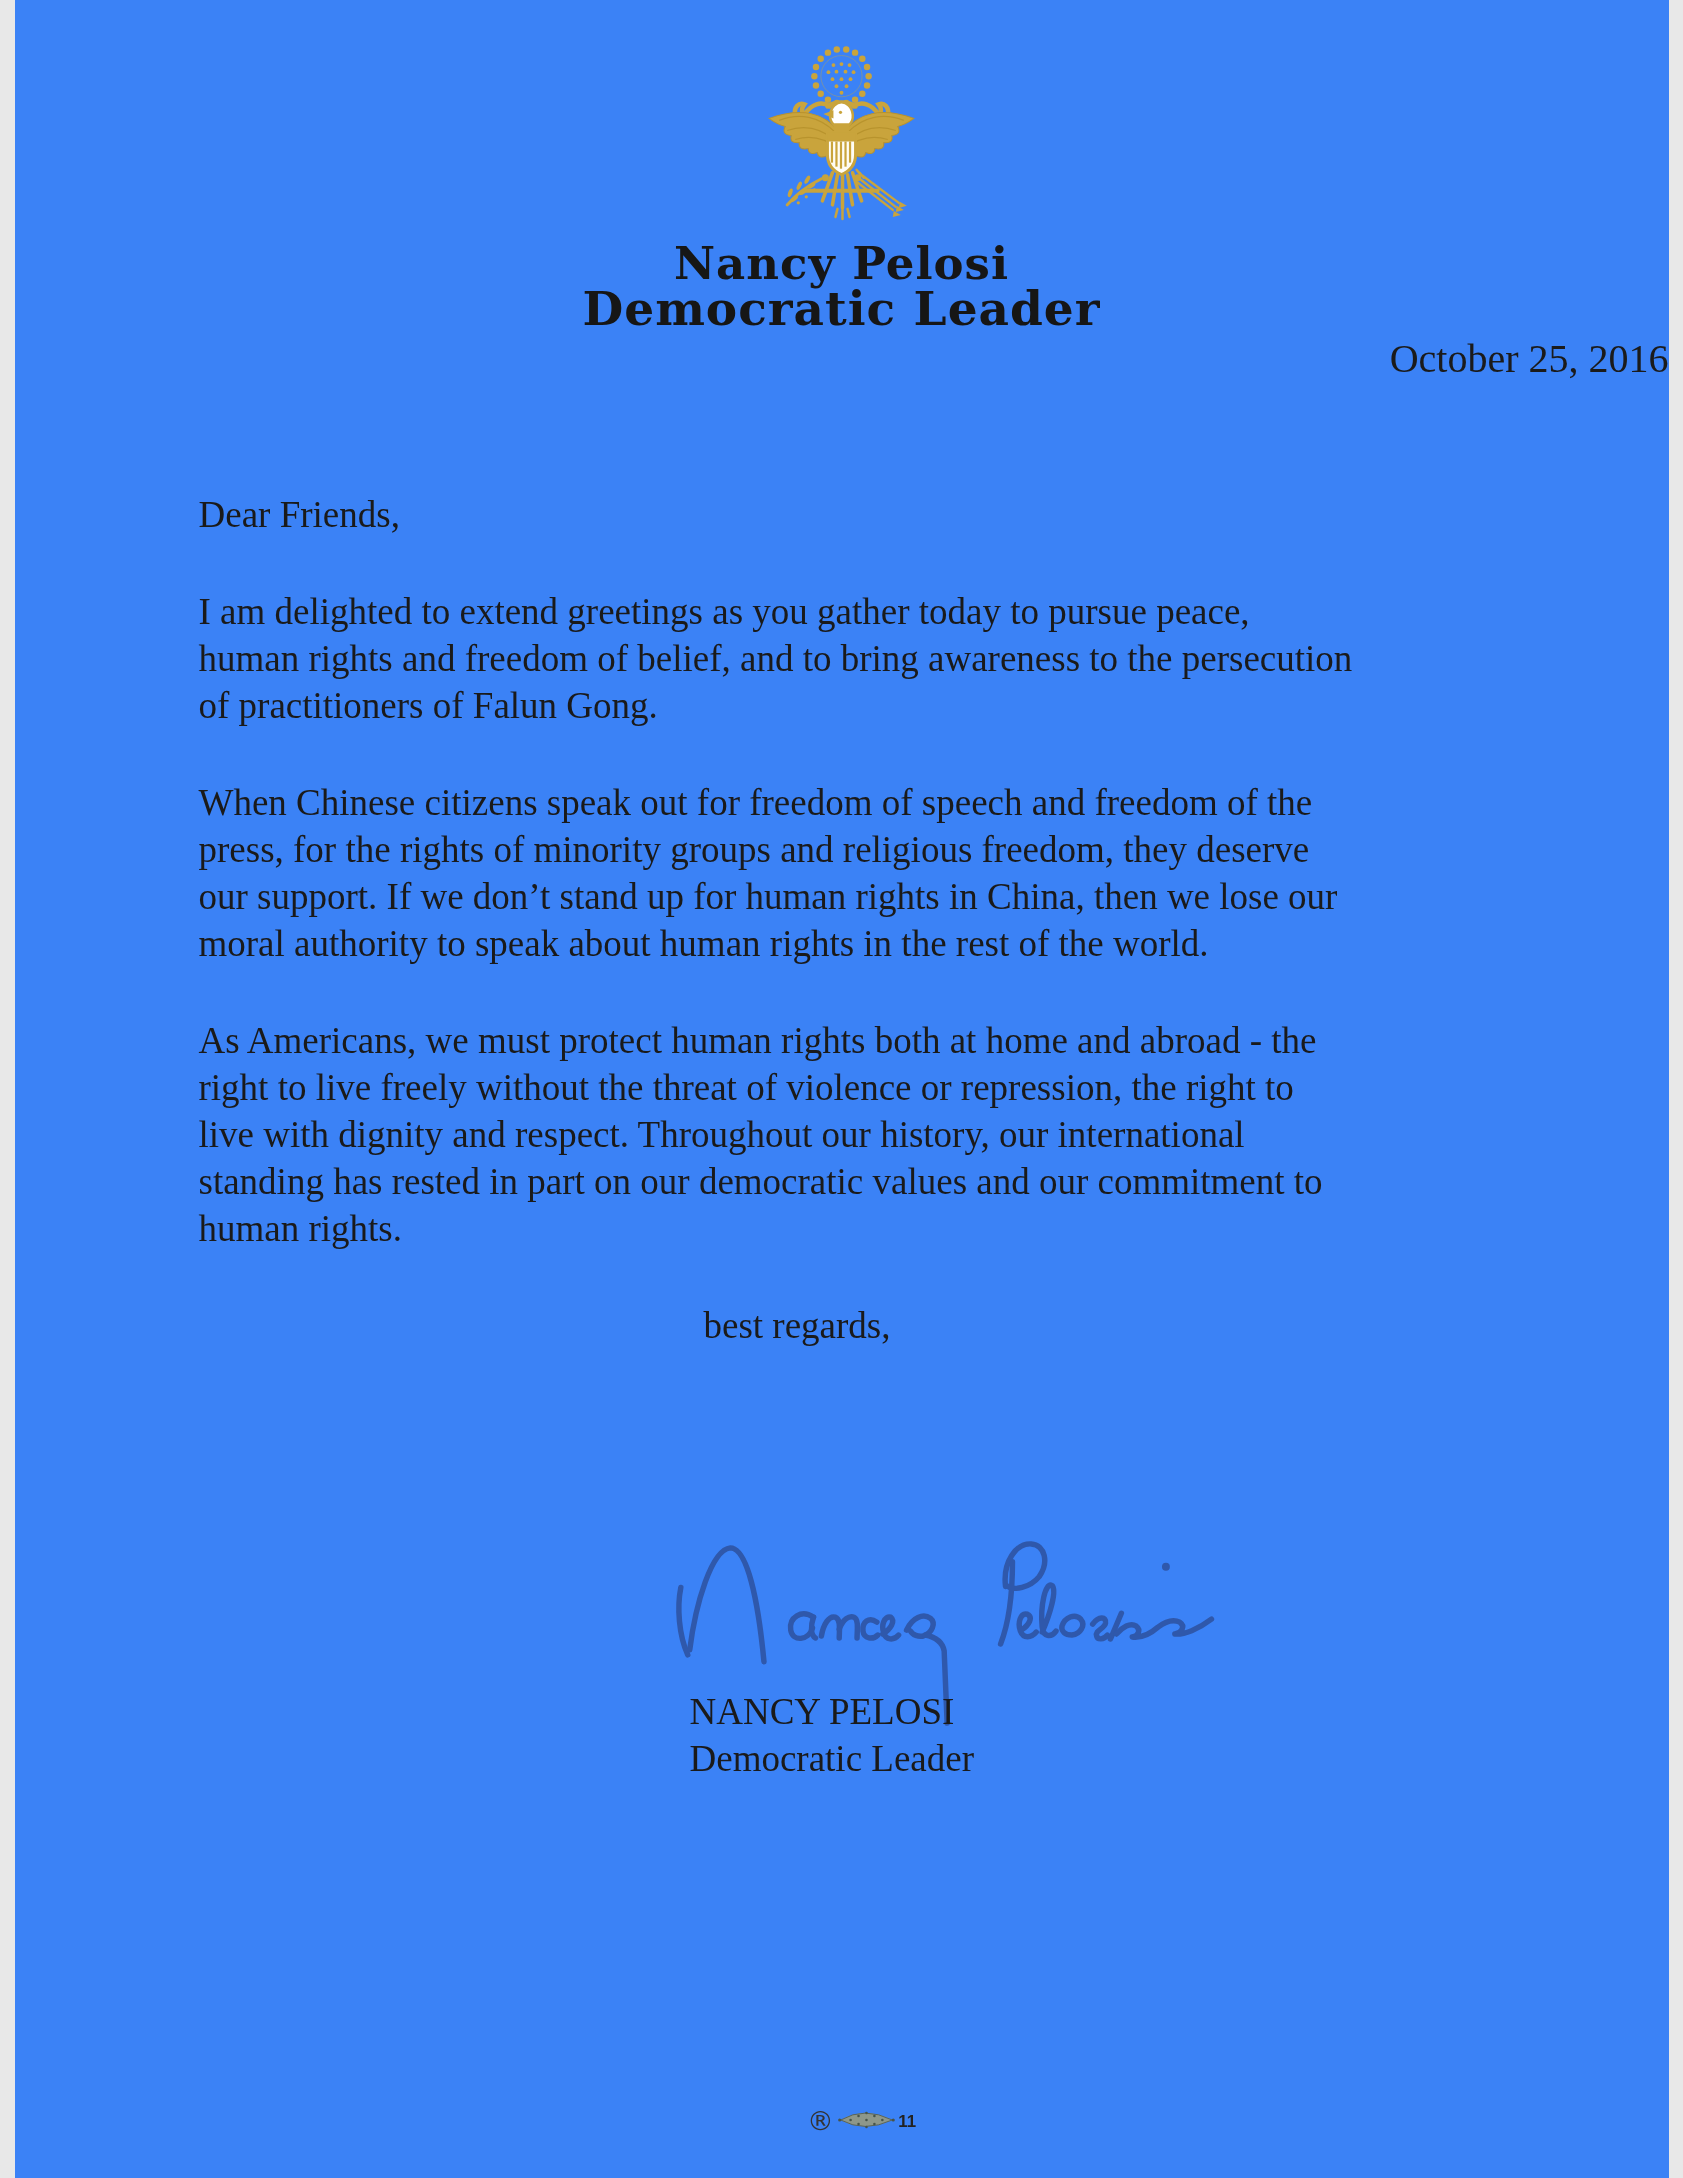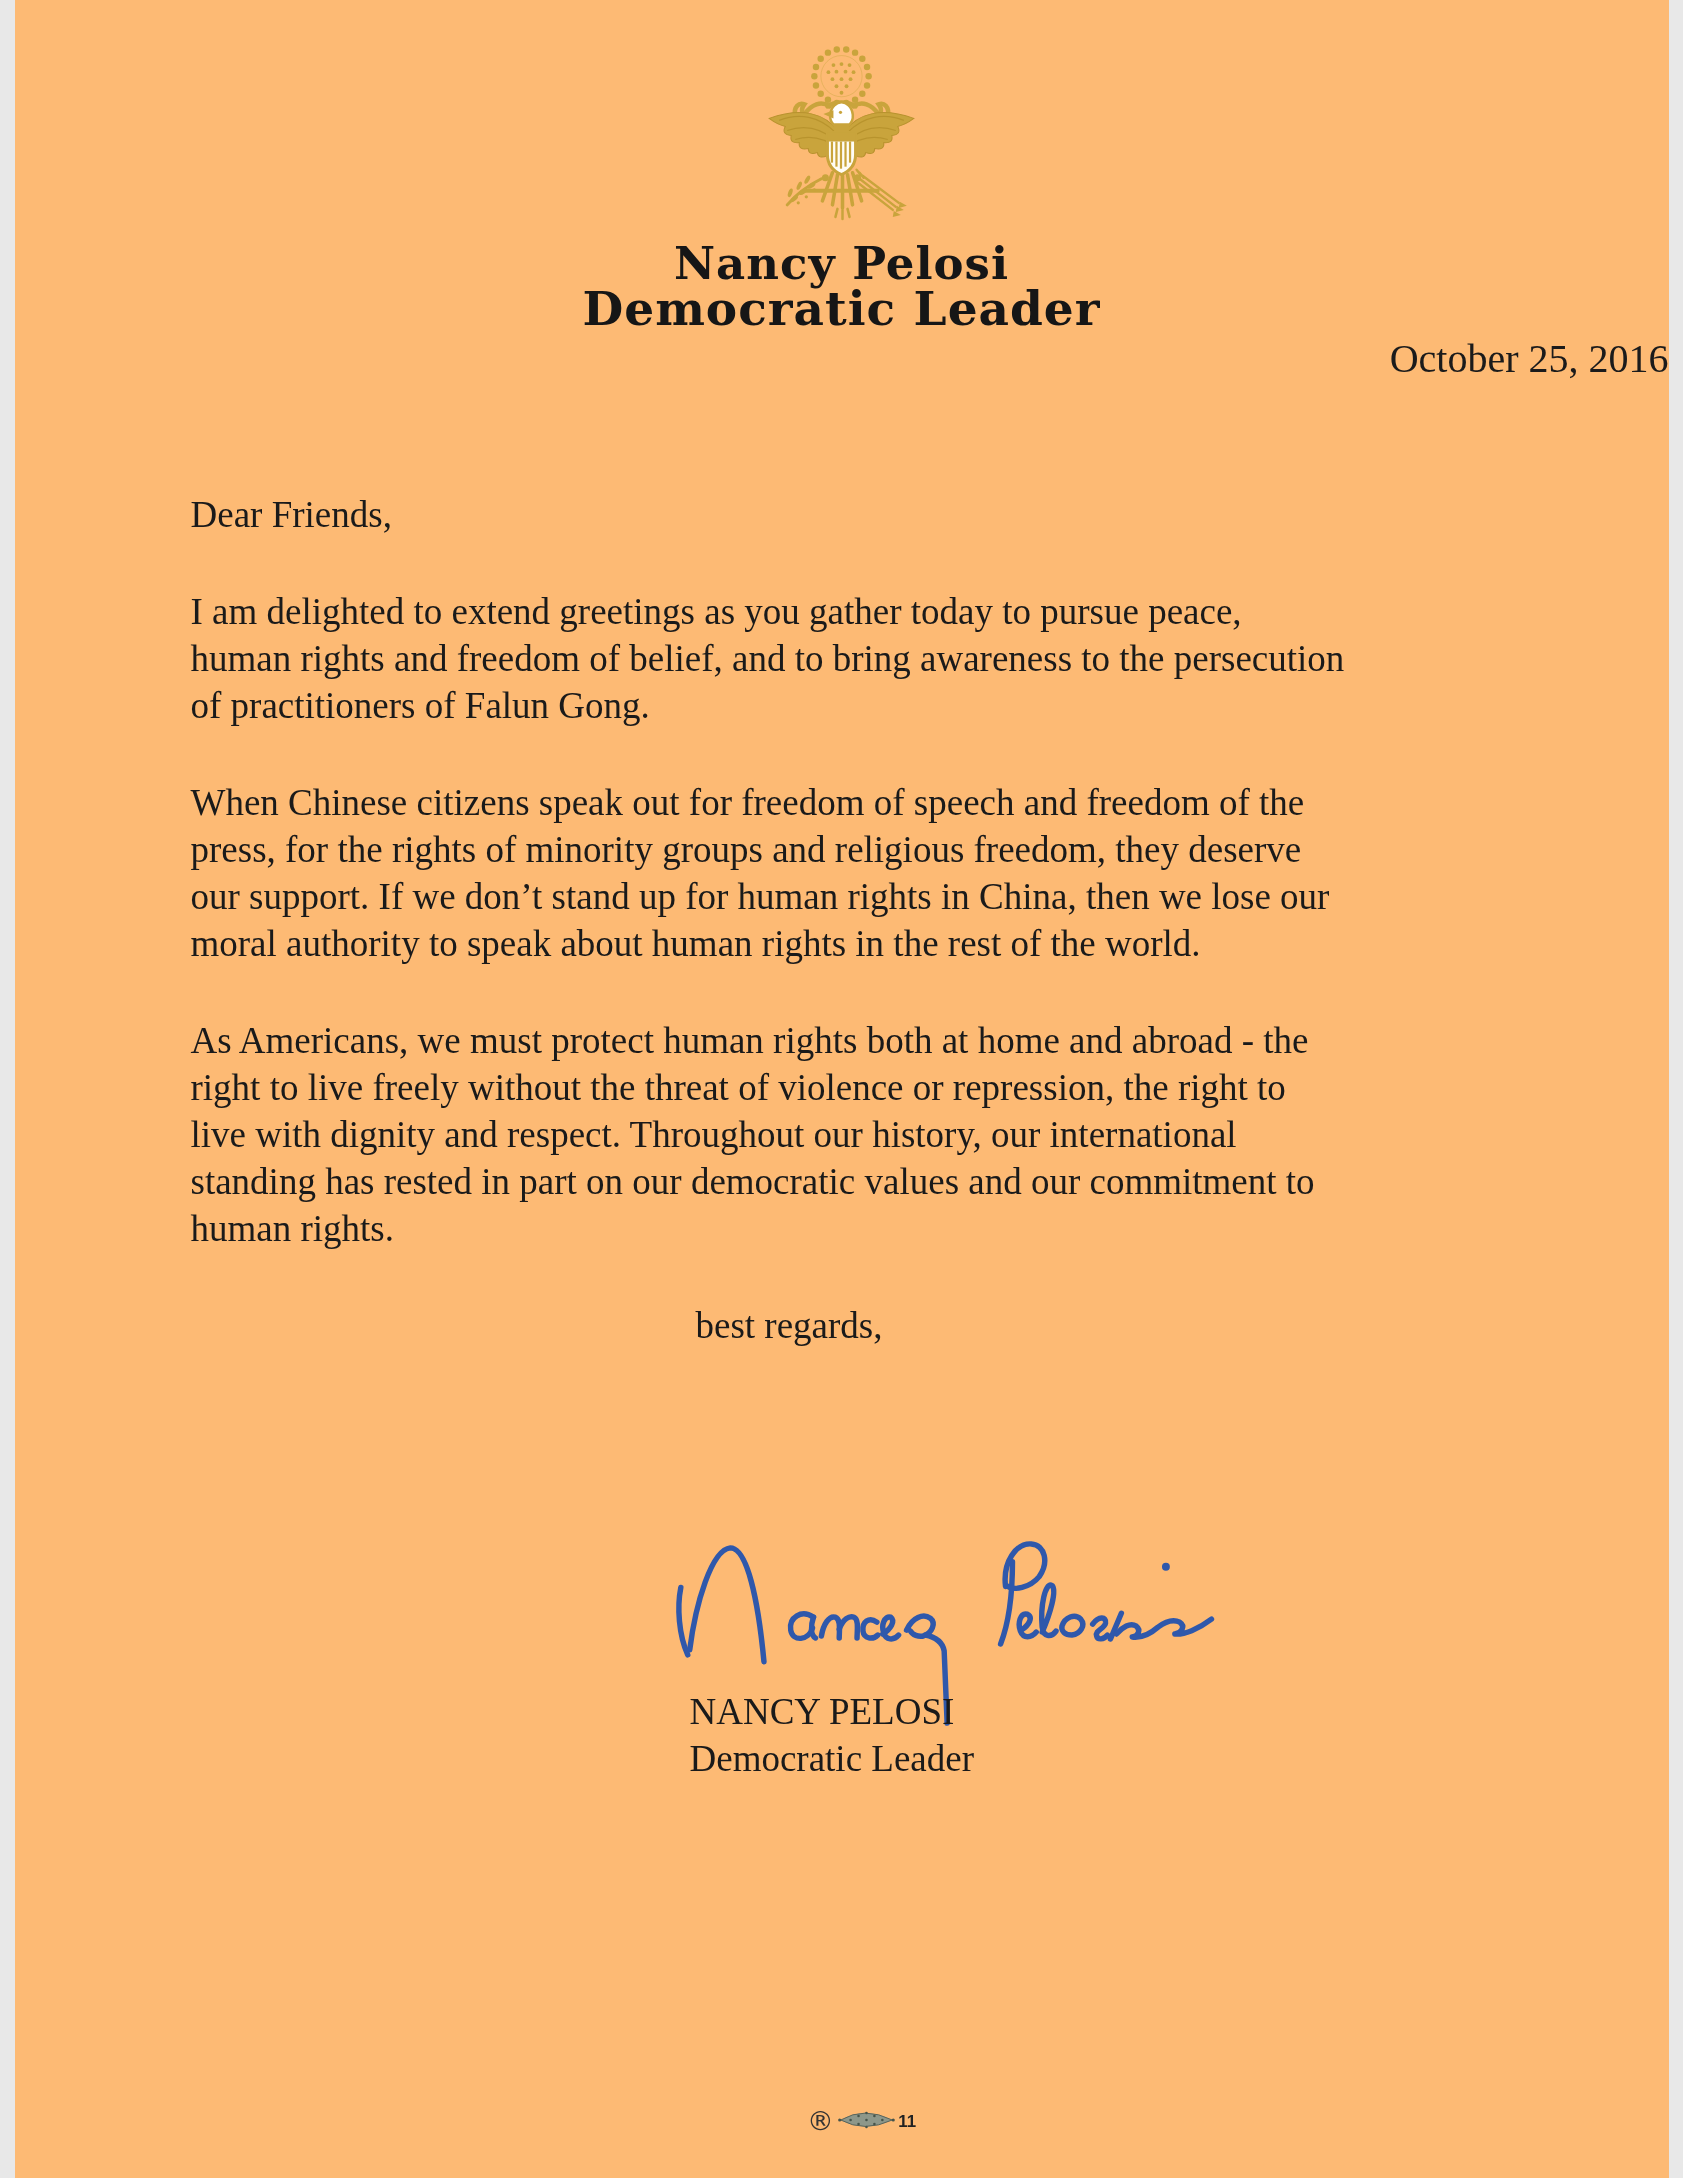--- a/index.html
+++ b/index.html
@@ -1,19 +1,19 @@
 <!DOCTYPE html>
 <html><head>
 <meta charset="utf-8">
 <style>
   html,body{margin:0;padding:0;background:#e8e8e8;}
   .page{
     position:relative;
     width:1654px;height:2178px;
-    background:#fdba74;
+    background:#3b82f6;
     font-family:"Liberation Serif",serif;
     color:#1b1b1b;
     overflow:hidden;
     margin:0 auto;
     text-decoration:underline;
   }
   
   .seal{position:absolute;left:744px;top:44px;width:166px;height:186px;}
   .lh-name{
     position:absolute;left:0;top:241px;width:100%;
@@ -27,21 +27,21 @@
     font-family:"DejaVu Serif",serif;font-weight:bold;
     font-size:47px;line-height:48px;letter-spacing:1px;color:#161616;
   }
   .lh-date{
     position:absolute;left:0;top:337px;width:100%;
     text-align:right;
     font-size:40px;line-height:44px;color:#1b1b1b;
   }
   
   .body-text{
-    position:absolute;left:176px;top:491px;width:1366px;
+    position:absolute;left:184px;top:491px;width:1366px;
     font-size:37px;line-height:47px;color:#1a1a1a;
   }
   .salutation,.para{white-space:pre;margin:0 0 50px 0;}
   .closing{white-space:pre;margin:8px;padding-left:497px;}
   
   .signature{position:absolute;left:648px;top:1530px;width:594px;height:213px;}
   .signer-block{
     position:absolute;left:675px;top:1688px;
     font-size:37px;line-height:47px;color:#1a1a1a;
   }

